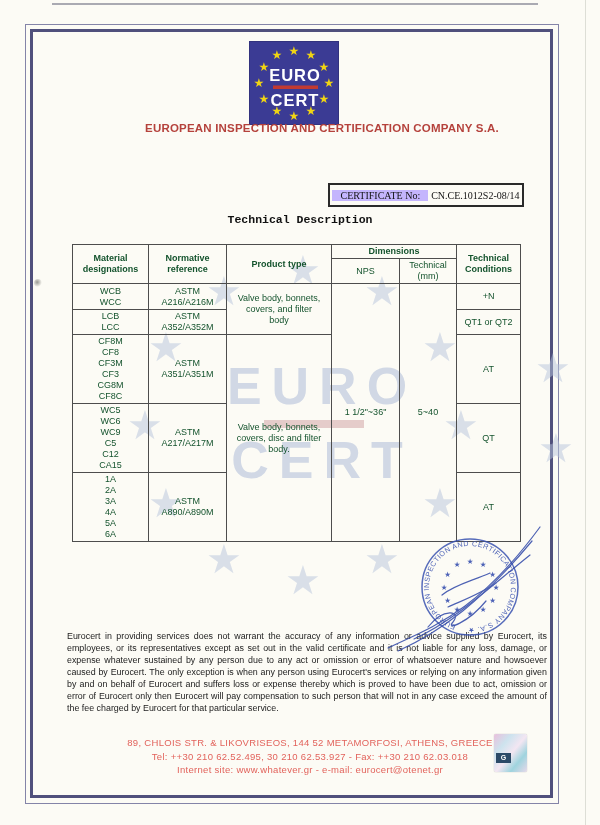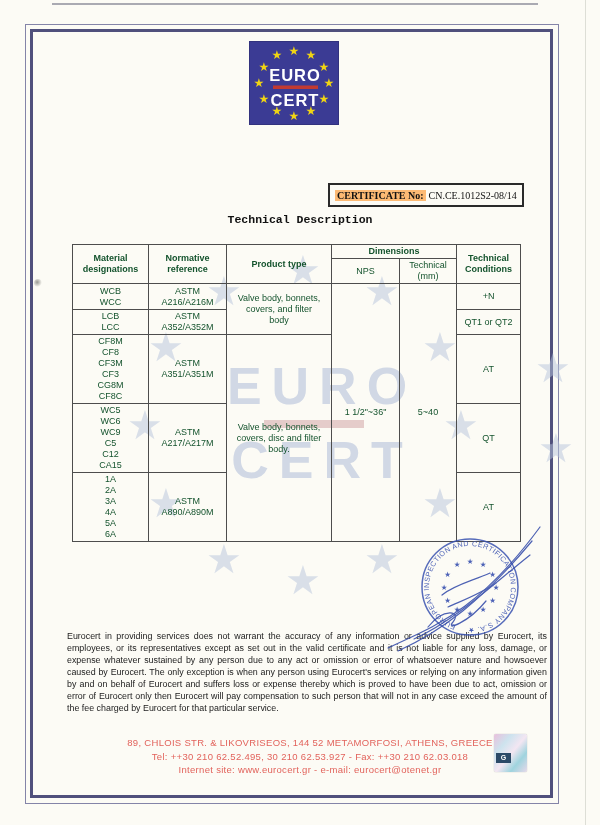--- a/index.html
+++ b/index.html
@@ -26,21 +26,21 @@
   
   .logo{position:absolute;left:250px;top:42px;width:88px;height:82px;background:#3b3b94;box-shadow:0 0 0 1px #32327e;}
   .logo svg{display:block;}
 
   .company{position:absolute;left:44px;right:0;top:122px;text-align:center;
     color:#b5423c;font-weight:bold;font-size:11.5px;letter-spacing:.2px;}
 
   .certbox{position:absolute;left:328px;top:183px;width:192px;height:20px;border:2px solid #2a2a2a;
     display:flex;align-items:center;justify-content:center;
     font-family:"Liberation Serif",serif;font-size:10px;color:#111;white-space:nowrap;}
-  .certbox .lbl{font-weight:bold;background:#fdba74;padding:0 2px;}
+  .certbox .lbl{font-weight:normal;background:#c4b5fd;padding:0 8px;}
   .certbox .num{margin-left:3px;}
 
   .heading{position:absolute;left:0;right:0;top:213px;text-align:center;
     font-family:Liberation Mono, monospace;font-weight:bold;font-size:11.5px;color:#111;}
 
   
   .dtable{position:absolute;left:72px;top:244px;}
   .dtable table{border-collapse:collapse;table-layout:fixed;width:448px;color:#14532d;}
   .dtable th,.dtable td{border:1px solid #4d4d4d;padding:1px 2px;font-size:9px;line-height:11px;
     text-align:center;vertical-align:middle;background:transparent;}
@@ -117,20 +117,21 @@
           <text x="9" y="45">★</text>
           <text x="14" y="29">★</text>
           <text x="27" y="17">★</text>
         </g>
         <text x="45" y="39" fill="#ffffff" font-size="16.5" font-weight="bold" text-anchor="middle" font-family="Liberation Sans, sans-serif" letter-spacing="1">EURO</text>
         <rect x="23" y="43.5" width="45" height="3.5" fill="#c23a32"></rect>
         <text x="45" y="64" fill="#ffffff" font-size="16.5" font-weight="bold" text-anchor="middle" font-family="Liberation Sans, sans-serif" letter-spacing="1">CERT</text>
       </svg>
     </div>
 
+    <div class="company">EUROPEAN INSPECTION AND CERTIFICATION COMPANY S.A.</div>
 
     <div class="certbox">
       <span class="lbl">CERTIFICATE No:</span>
       <span class="num">CN.CE.1012S2-08/14</span>
     </div>
 
     <div class="heading">Technical Description</div>
 
     <div class="dtable">
       <table>
@@ -253,21 +254,21 @@
           <path d="M 66 92 C 84 84, 100 78, 114 68"></path>
         </g>
       </svg>
     </div>
 
     <div class="disclaimer">Eurocert in providing services does not warrant the accuracy of any information or advice supplied by Eurocert, its employees, or its representatives except as set out in the valid certificate and it is not liable for any loss, damage, or expense whatever sustained by any person due to any act or omission or error of whatsoever nature and howsoever caused by Eurocert. The only exception is when any person using Eurocert's services or relying on any information given by and on behalf of Eurocert and suffers loss or expense thereby which is proved to have been due to act, omission or error of Eurocert only then Eurocert will pay compensation to such person that will not in any case exceed the amount of the fee charged by Eurocert for that particular service.</div>
 
     <div class="footer">
       <div>89, CHLOIS STR. &amp; LIKOVRISEOS, 144 52 METAMORFOSI, ATHENS, GREECE</div>
       <div>Tel: ++30 210 62.52.495, 30 210 62.53.927 - Fax: ++30 210 62.03.018</div>
-      <div>Internet site: www.eurocert.gr - e-mail: eurocert@otenet.gr</div>
+      <div>Internet site: www.whatever.gr - e-mail: eurocert@otenet.gr</div>
     </div>
 
     <div class="holo">
       <div class="gmark">G</div>
     </div>
 
     <div class="margin-mark"></div>
 
   </div>
 </div>

